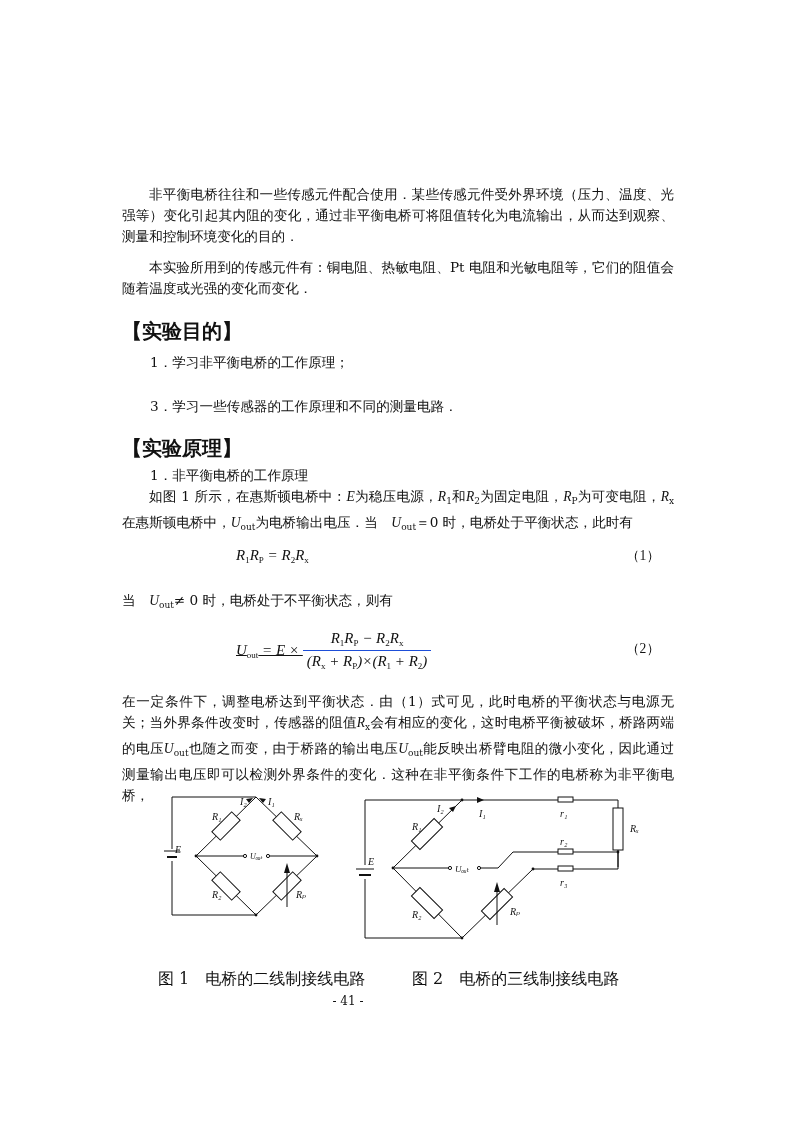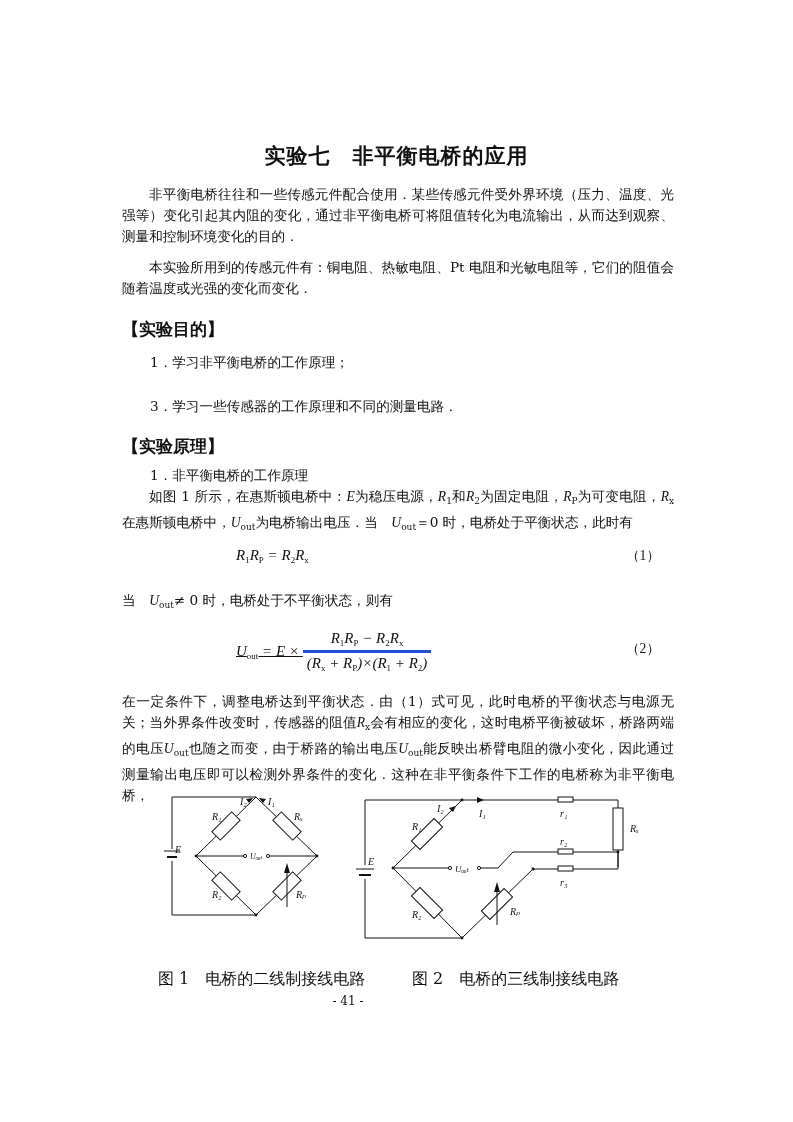--- a/index.html
+++ b/index.html
@@ -4,41 +4,38 @@
 <style>
   html, body { margin: 0; padding: 0; background: #ffffff; }
   body { width: 793px; height: 1122px; position: relative; overflow: hidden;
          font-family: "DejaVu Serif", "Liberation Serif", serif; color: #111; }
   .page { position: absolute; left: 0; top: 0; width: 793px; height: 1122px; }
   .title { position: absolute; top: 142px; left: 0; width: 793px; text-align: center;
            font-family: "DejaVu Sans", "Liberation Sans", sans-serif; font-size: 21px; font-weight: bold; letter-spacing: 1px; }
   .title .gap { display: inline-block; width: 22px; }
   .para { position: absolute; left: 122px; width: 552px; font-size: 13.6px; line-height: 21px; text-align: justify; }
   .indent { text-indent: 27px; }
-  .heading { position: absolute; left: 122px; font-family: "DejaVu Sans", "Liberation Sans", sans-serif; font-size: 17px; font-weight: bold; }
+  .heading { position: absolute; left: 122px; font-family: "DejaVu Sans", "Liberation Sans", sans-serif; font-size: 20px; font-weight: bold; }
   .item { position: absolute; left: 150px; font-size: 13.6px; line-height: 22px; }
   .eq { position: absolute; left: 0; width: 793px; font-family: "Liberation Serif", "DejaVu Serif", serif; font-style: italic; font-size: 15px; }
   .eqnum { position: absolute; right: 133px; font-style: normal; font-size: 13.6px; }
   i.v { font-family: "Liberation Serif", serif; font-style: italic; }
   sub { font-size: 9px; vertical-align: -3px; font-style: normal; }
   .frac { display: inline-block; vertical-align: middle; text-align: center; }
-  .frac .num { display: block; padding: 0 4px 2px; border-bottom: 3px solid #1d4ed8; }
+  .frac .num { display: block; padding: 0 4px 2px; border-bottom: 1px solid #1d4ed8; }
   .frac .den { display: block; padding: 2px 4px 0; }
   .caption { position: absolute; top: 969px; font-size: 16px; }
   .pagenum { position: absolute; top: 994px; left: 0; width: 696px; text-align: center; font-size: 12px; }
   svg text { font-family: "Liberation Serif", "DejaVu Serif", serif; font-style: italic; font-size: 10px; fill: #111; }
 </style>
 </head>
 <body>
 
 <div class="page">
 
-  <div class="title">
-    <span>实验七</span><span class="gap"></span><span>非平衡电桥的应用</span>
-  </div>
 
   <div class="para indent" style="top:184px;">非平衡电桥往往和一些传感元件配合使用．某些传感元件受外界环境（压力、温度、光强等）变化引起其内阻的变化，通过非平衡电桥可将阻值转化为电流输出，从而达到观察、测量和控制环境变化的目的．</div>
   <div class="para indent" style="top:257px;">本实验所用到的传感元件有：铜电阻、热敏电阻、Pt 电阻和光敏电阻等，它们的阻值会随着温度或光强的变化而变化．</div>
 
   <div class="heading" style="top:318px;">【实验目的】</div>
   <div class="item" style="top:351px;">1．学习非平衡电桥的工作原理；</div>
   <div class="item" style="top:395px;">3．学习一些传感器的工作原理和不同的测量电路．</div>
 
   <div class="heading" style="top:435px;">【实验原理】</div>
   <div class="item" style="top:464px;">1．非平衡电桥的工作原理</div>

